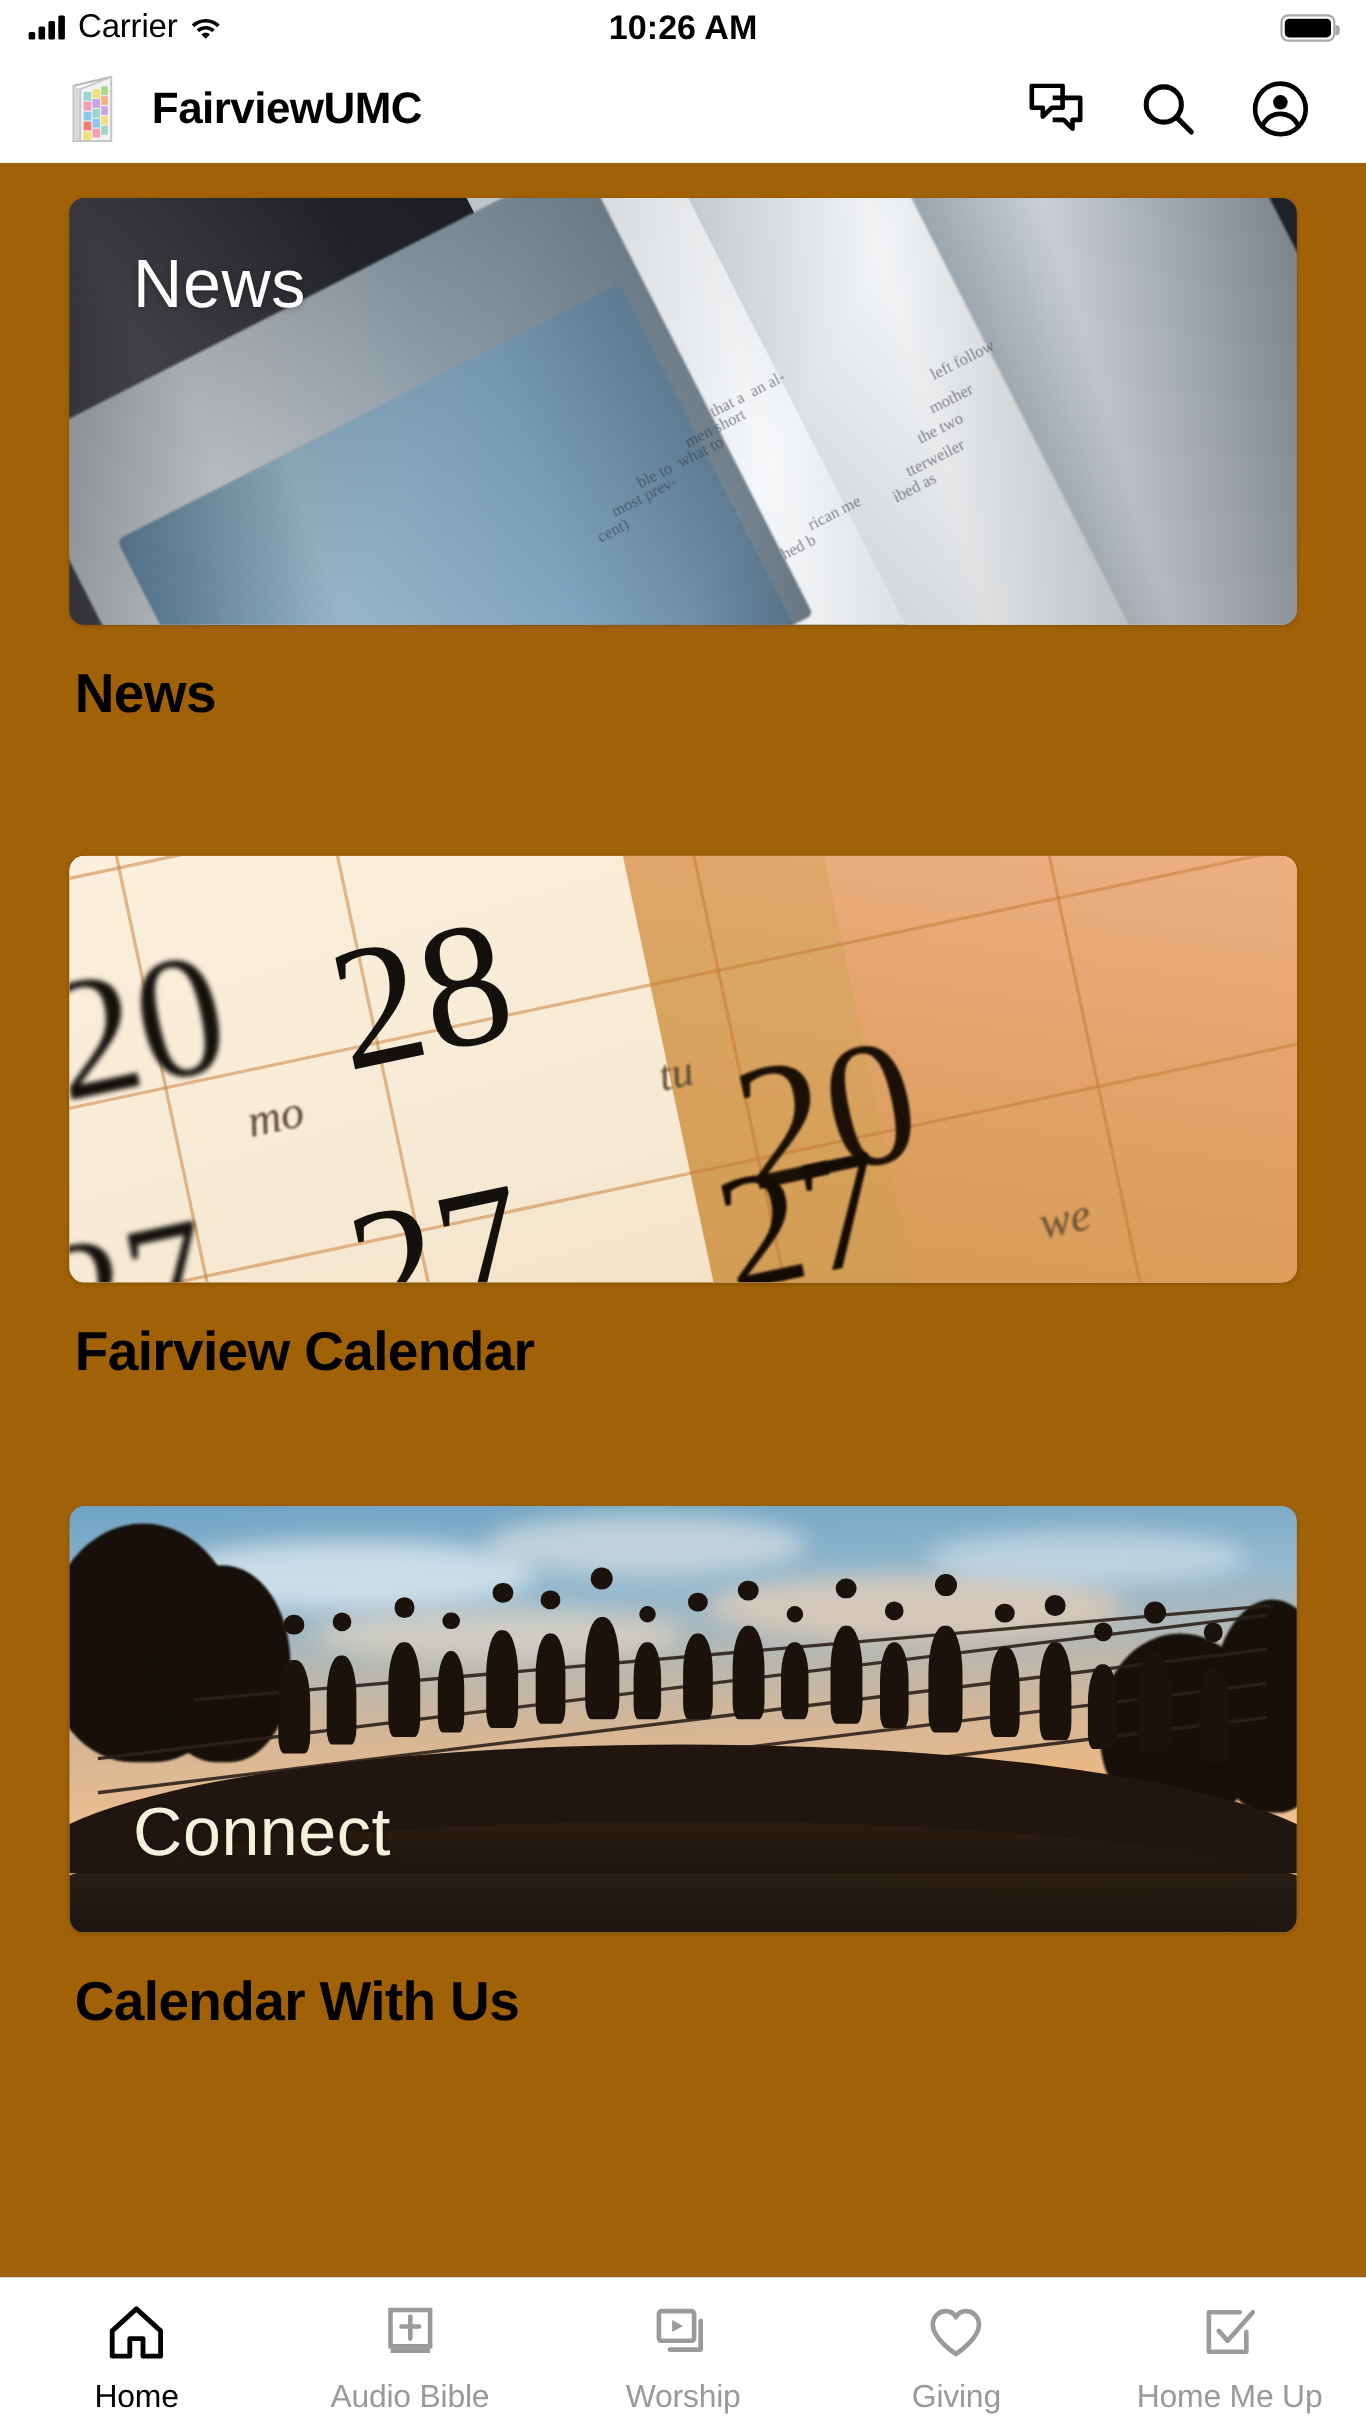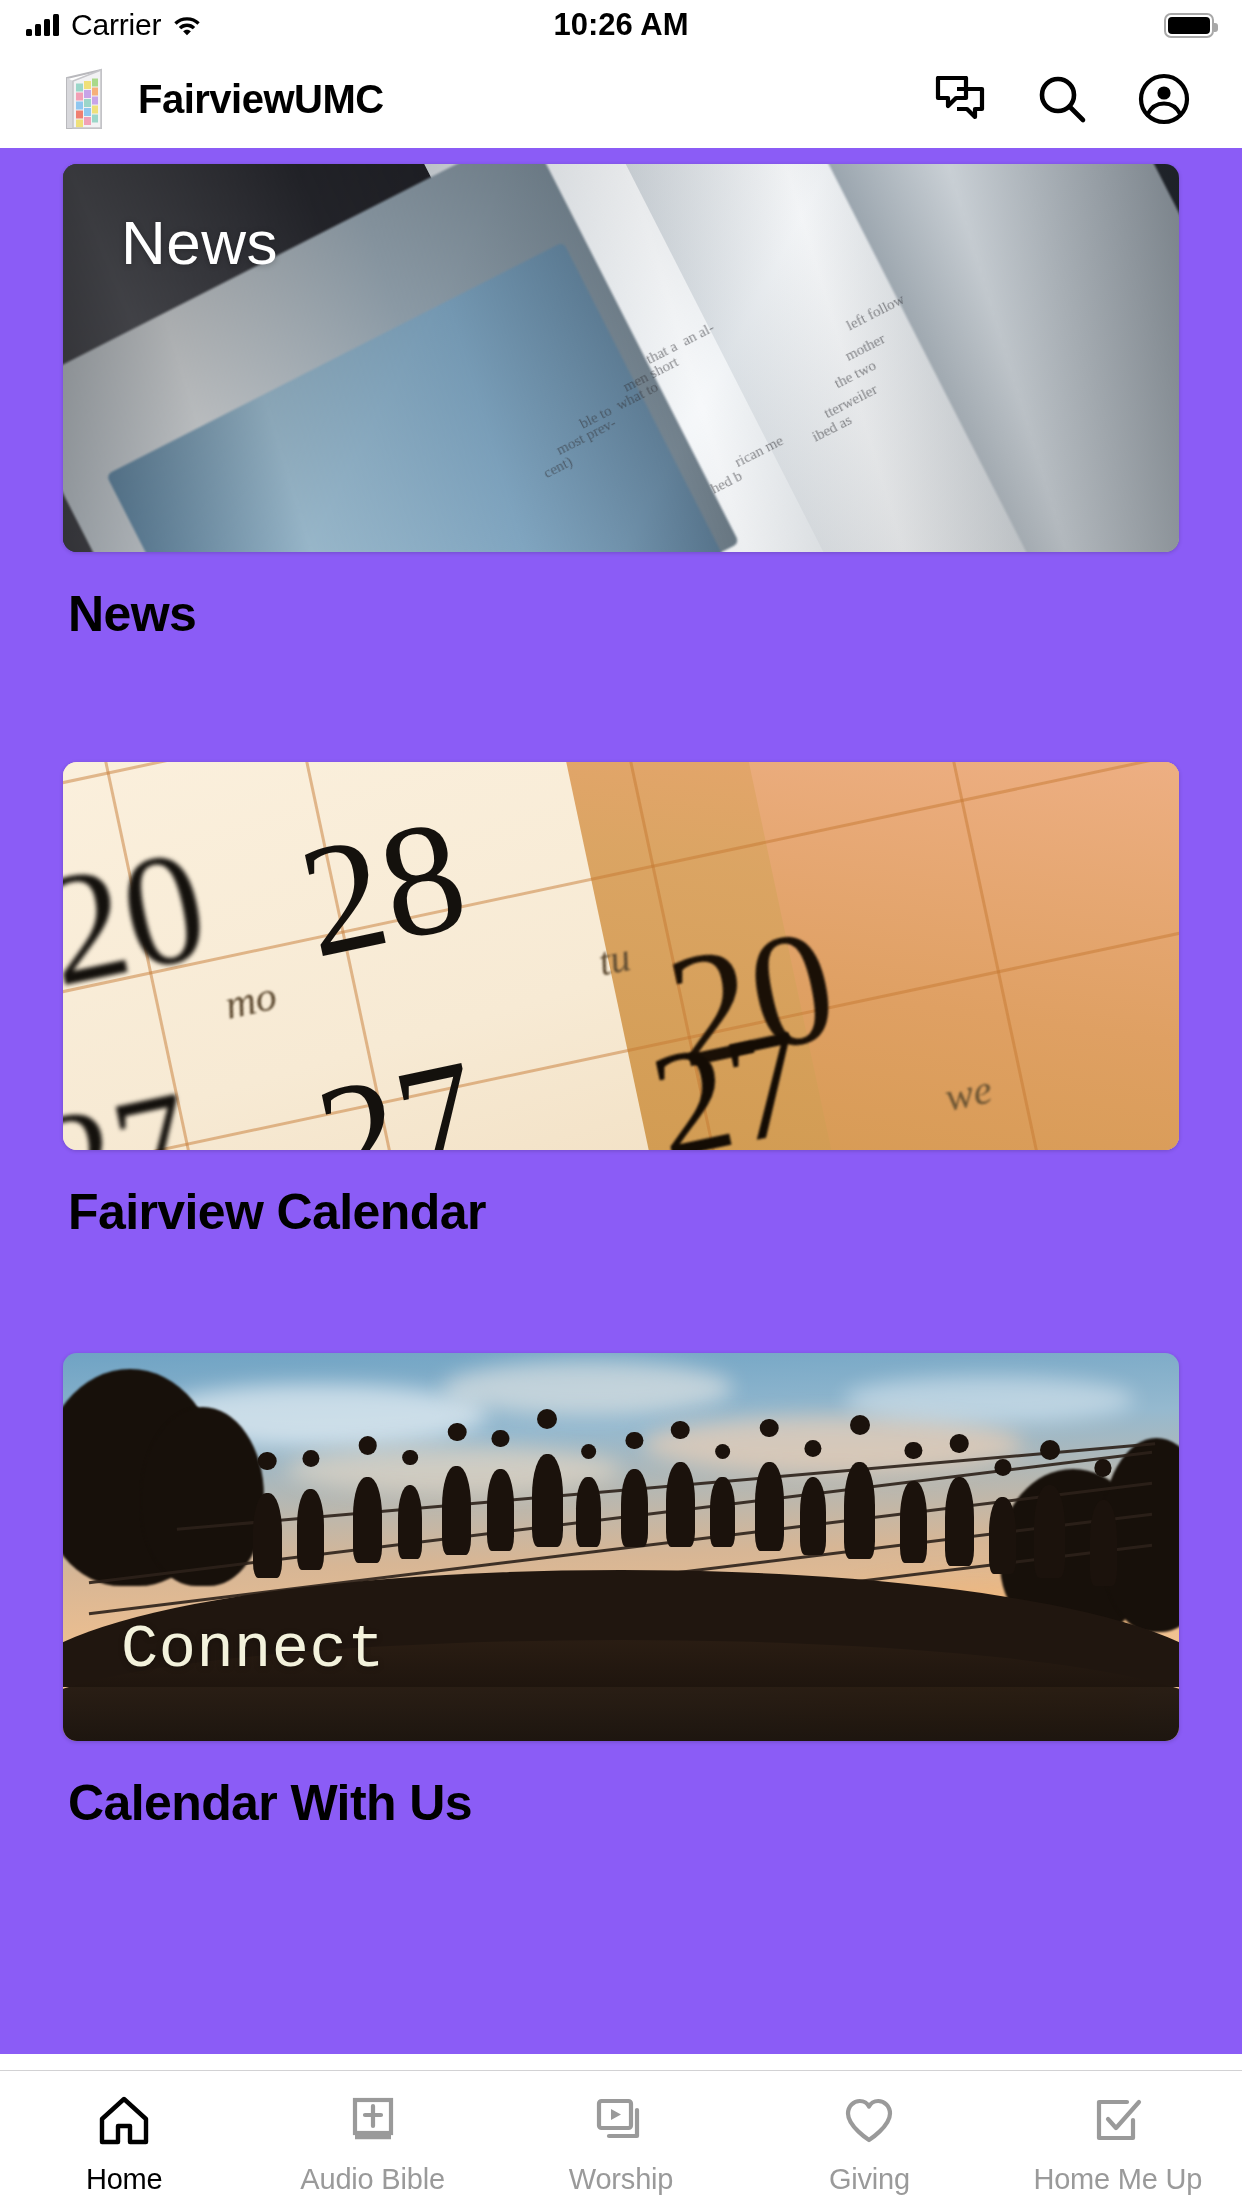--- a/index.html
+++ b/index.html
@@ -40,22 +40,22 @@
   }
   .hdr-left{ position:absolute; left:62px; top:0; height:98px; display:flex; align-items:center; gap:30px; }
   .logo-door{ width:46px; height:62px; display:block; }
   .app-title{ font-size:40px; font-weight:700; color:#000; letter-spacing:-0.5px; }
   .hdr-right{ position:absolute; right:52px; top:0; height:98px; display:flex; align-items:center; gap:50px; }
   .hdr-icon{ width:52px; height:52px; display:flex; align-items:center; justify-content:center; cursor:pointer; }
   .hdr-icon svg{ display:block; }
 
   
   .content{
-    position:absolute; top:132px; left:0; width:1242px;
-    height:1922px; background:#8b5cf6; overflow:hidden;
+    position:absolute; top:148px; left:0; width:1242px;
+    height:1922px; background:#a16207; overflow:hidden;
   }
   .card{ position:relative; width:1242px; }
   .card-media{
     position:relative; margin:0 63px; height:388px;
     border-radius:14px; overflow:hidden;
     box-shadow:0 1px 4px rgba(0,0,0,0.18);
   }
   .card-media .overlay-label{
     position:absolute; left:58px; font-size:62px; font-weight:300;
     color:#ffffff; letter-spacing:0.5px; line-height:1;
@@ -416,21 +416,21 @@
         <div class="person" style="left:83%; bottom:43%; width:2.4%; height:20%;">
             <span class="head"></span>
           </div>
         <div class="person" style="left:87%; bottom:42%; width:2.8%; height:24%;">
             <span class="head"></span>
           </div>
         <div class="person" style="left:92%; bottom:40%; width:2.4%; height:22%;">
             <span class="head"></span>
           </div>
       </div>
-      <span class="overlay-label connect-label" style="bottom:60px;font-family:Liberation Mono, monospace;">Connect</span>
+      <span class="overlay-label connect-label" style="bottom:60px;">Connect</span>
     </div>
     <div class="card-title">Calendar With Us</div>
   </div>
 
 </div>
 
 <div class="tab-bar">
 
   <div class="tab active">
     <span class="tab-ic">

